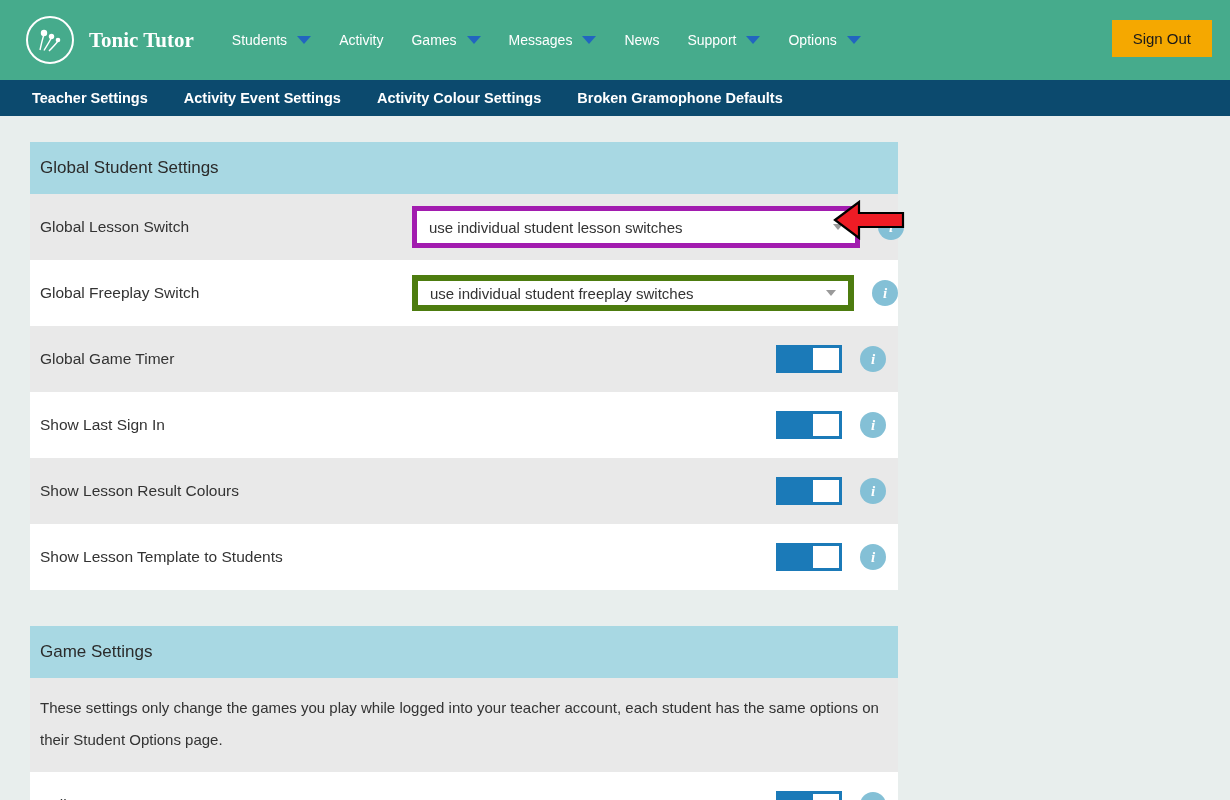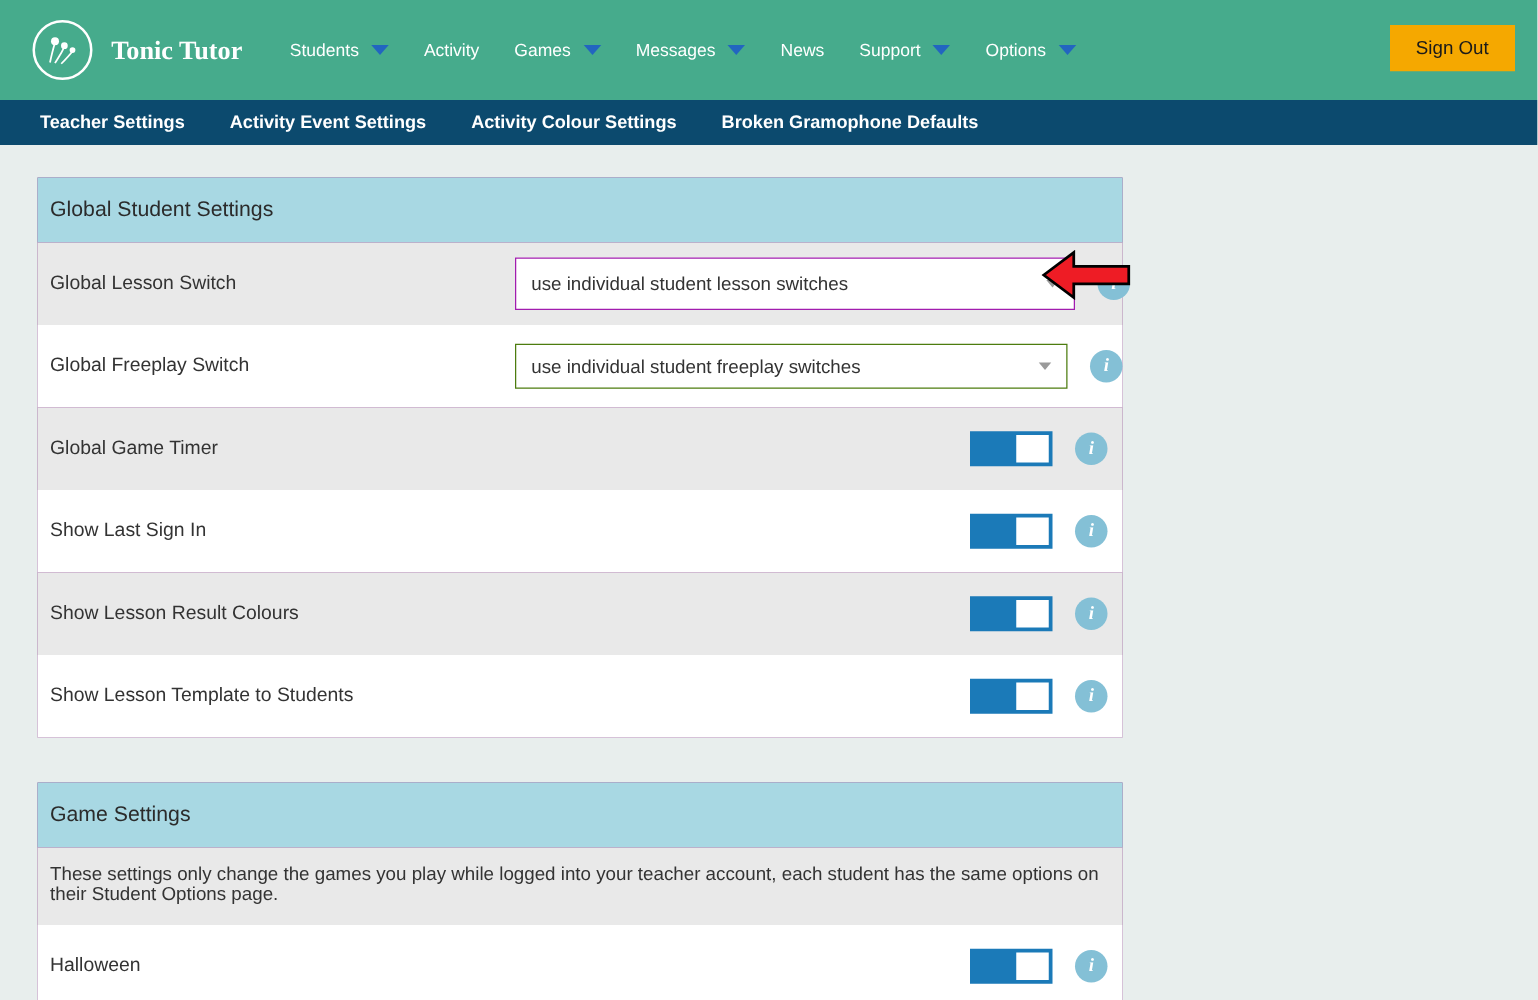--- a/index.html
+++ b/index.html
@@ -92,21 +92,21 @@
   .panel-header {
     background: #a8d8e3;
     color: #2b2b2b;
     font-size: 17px;
     padding: 16px 10px 16px 10px;
   }
   .panel-note {
     background: #e9e9e9;
     color: #333333;
     font-size: 15px;
-    line-height: 16px;
+    line-height: 32px;
     padding: 14px 14px 16px 10px;
   }
   .row {
     display: flex;
     align-items: center;
     height: 66px;
     padding: 0 0 0 10px;
     background: #ffffff;
   }
   .row.alt { background: #e9e9e9; }
@@ -122,31 +122,31 @@
     align-items: center;
     position: relative;
   }
 
   
   .sel {
     position: relative;
     width: 442px;
     height: 36px;
     background: #ffffff;
-    border: 1px solid #4d7c0f;
+    border: 6px solid #4d7c0f;
     display: flex;
     align-items: center;
     padding: 0 26px 0 12px;
     font-size: 15px;
     color: #333333;
     cursor: pointer;
   }
   .sel.focused {
     height: 42px;
-    border: 1px solid #a21caf;
+    border: 5px solid #a21caf;
     width: 448px;
     align-items: center;
   }
   .sel .arrow {
     position: absolute;
     right: 12px; top: 50%;
     margin-top: -3px;
     width: 0; height: 0;
     border-left: 5px solid transparent;
     border-right: 5px solid transparent;

